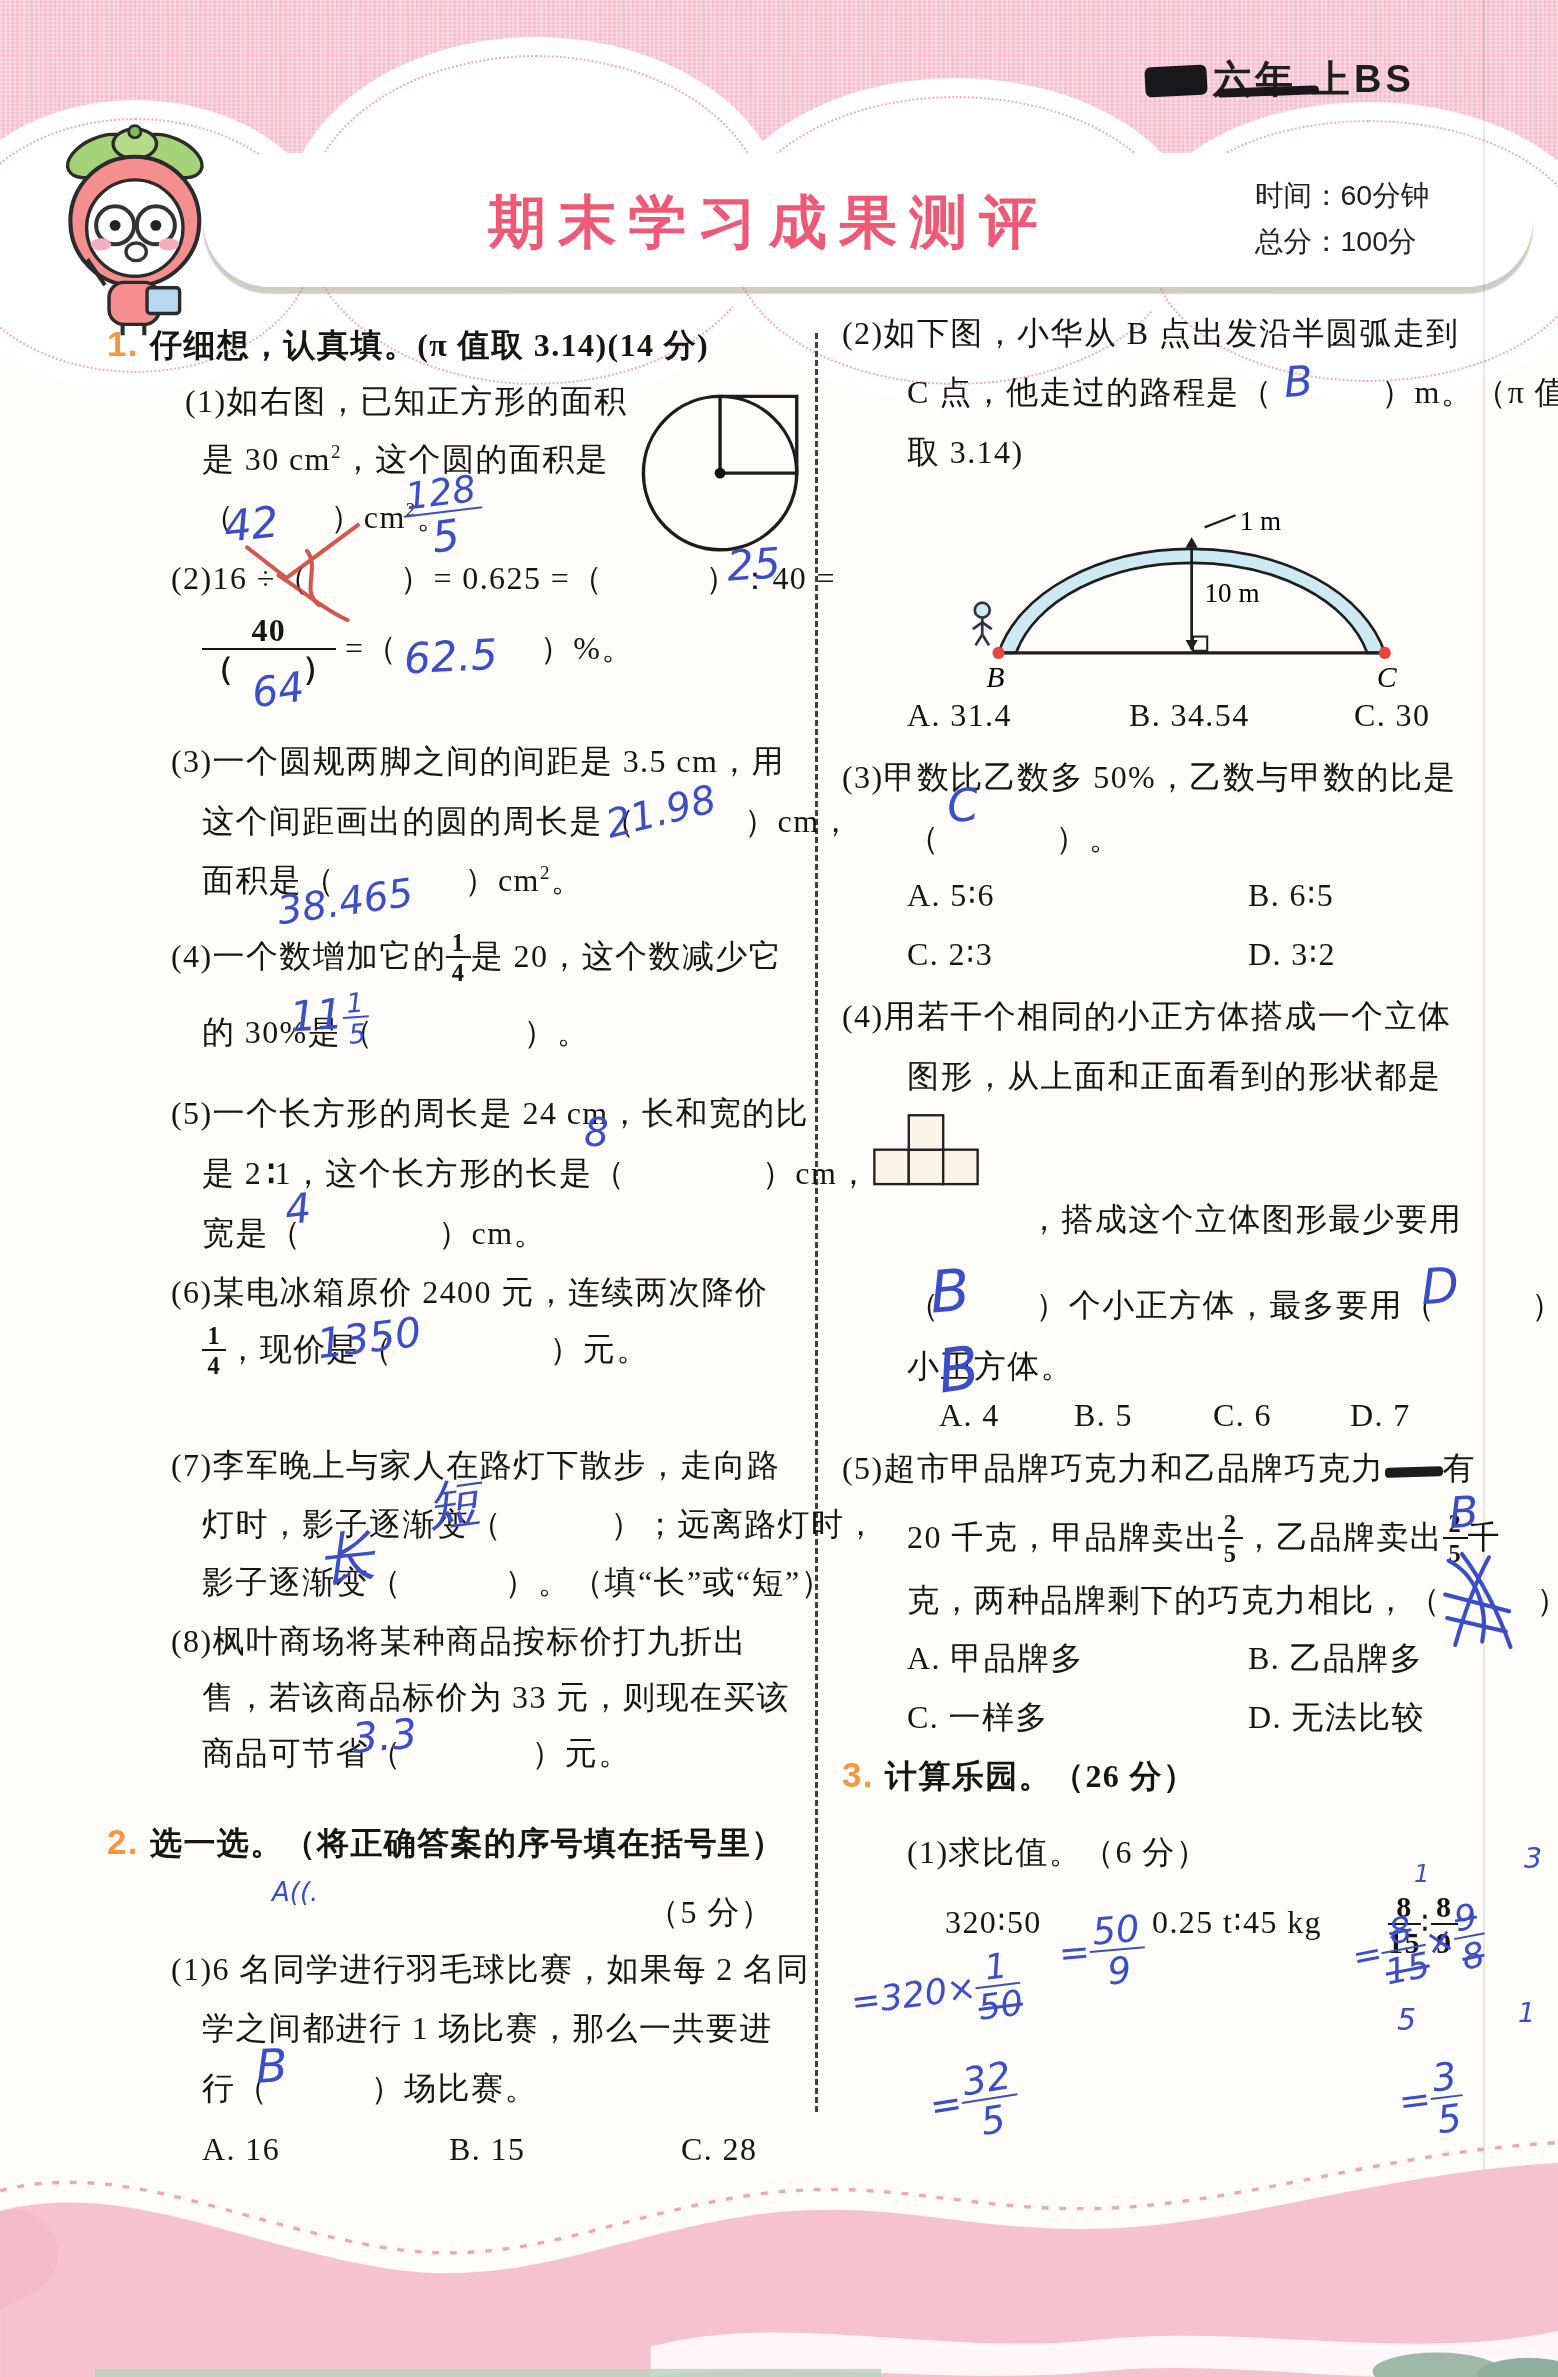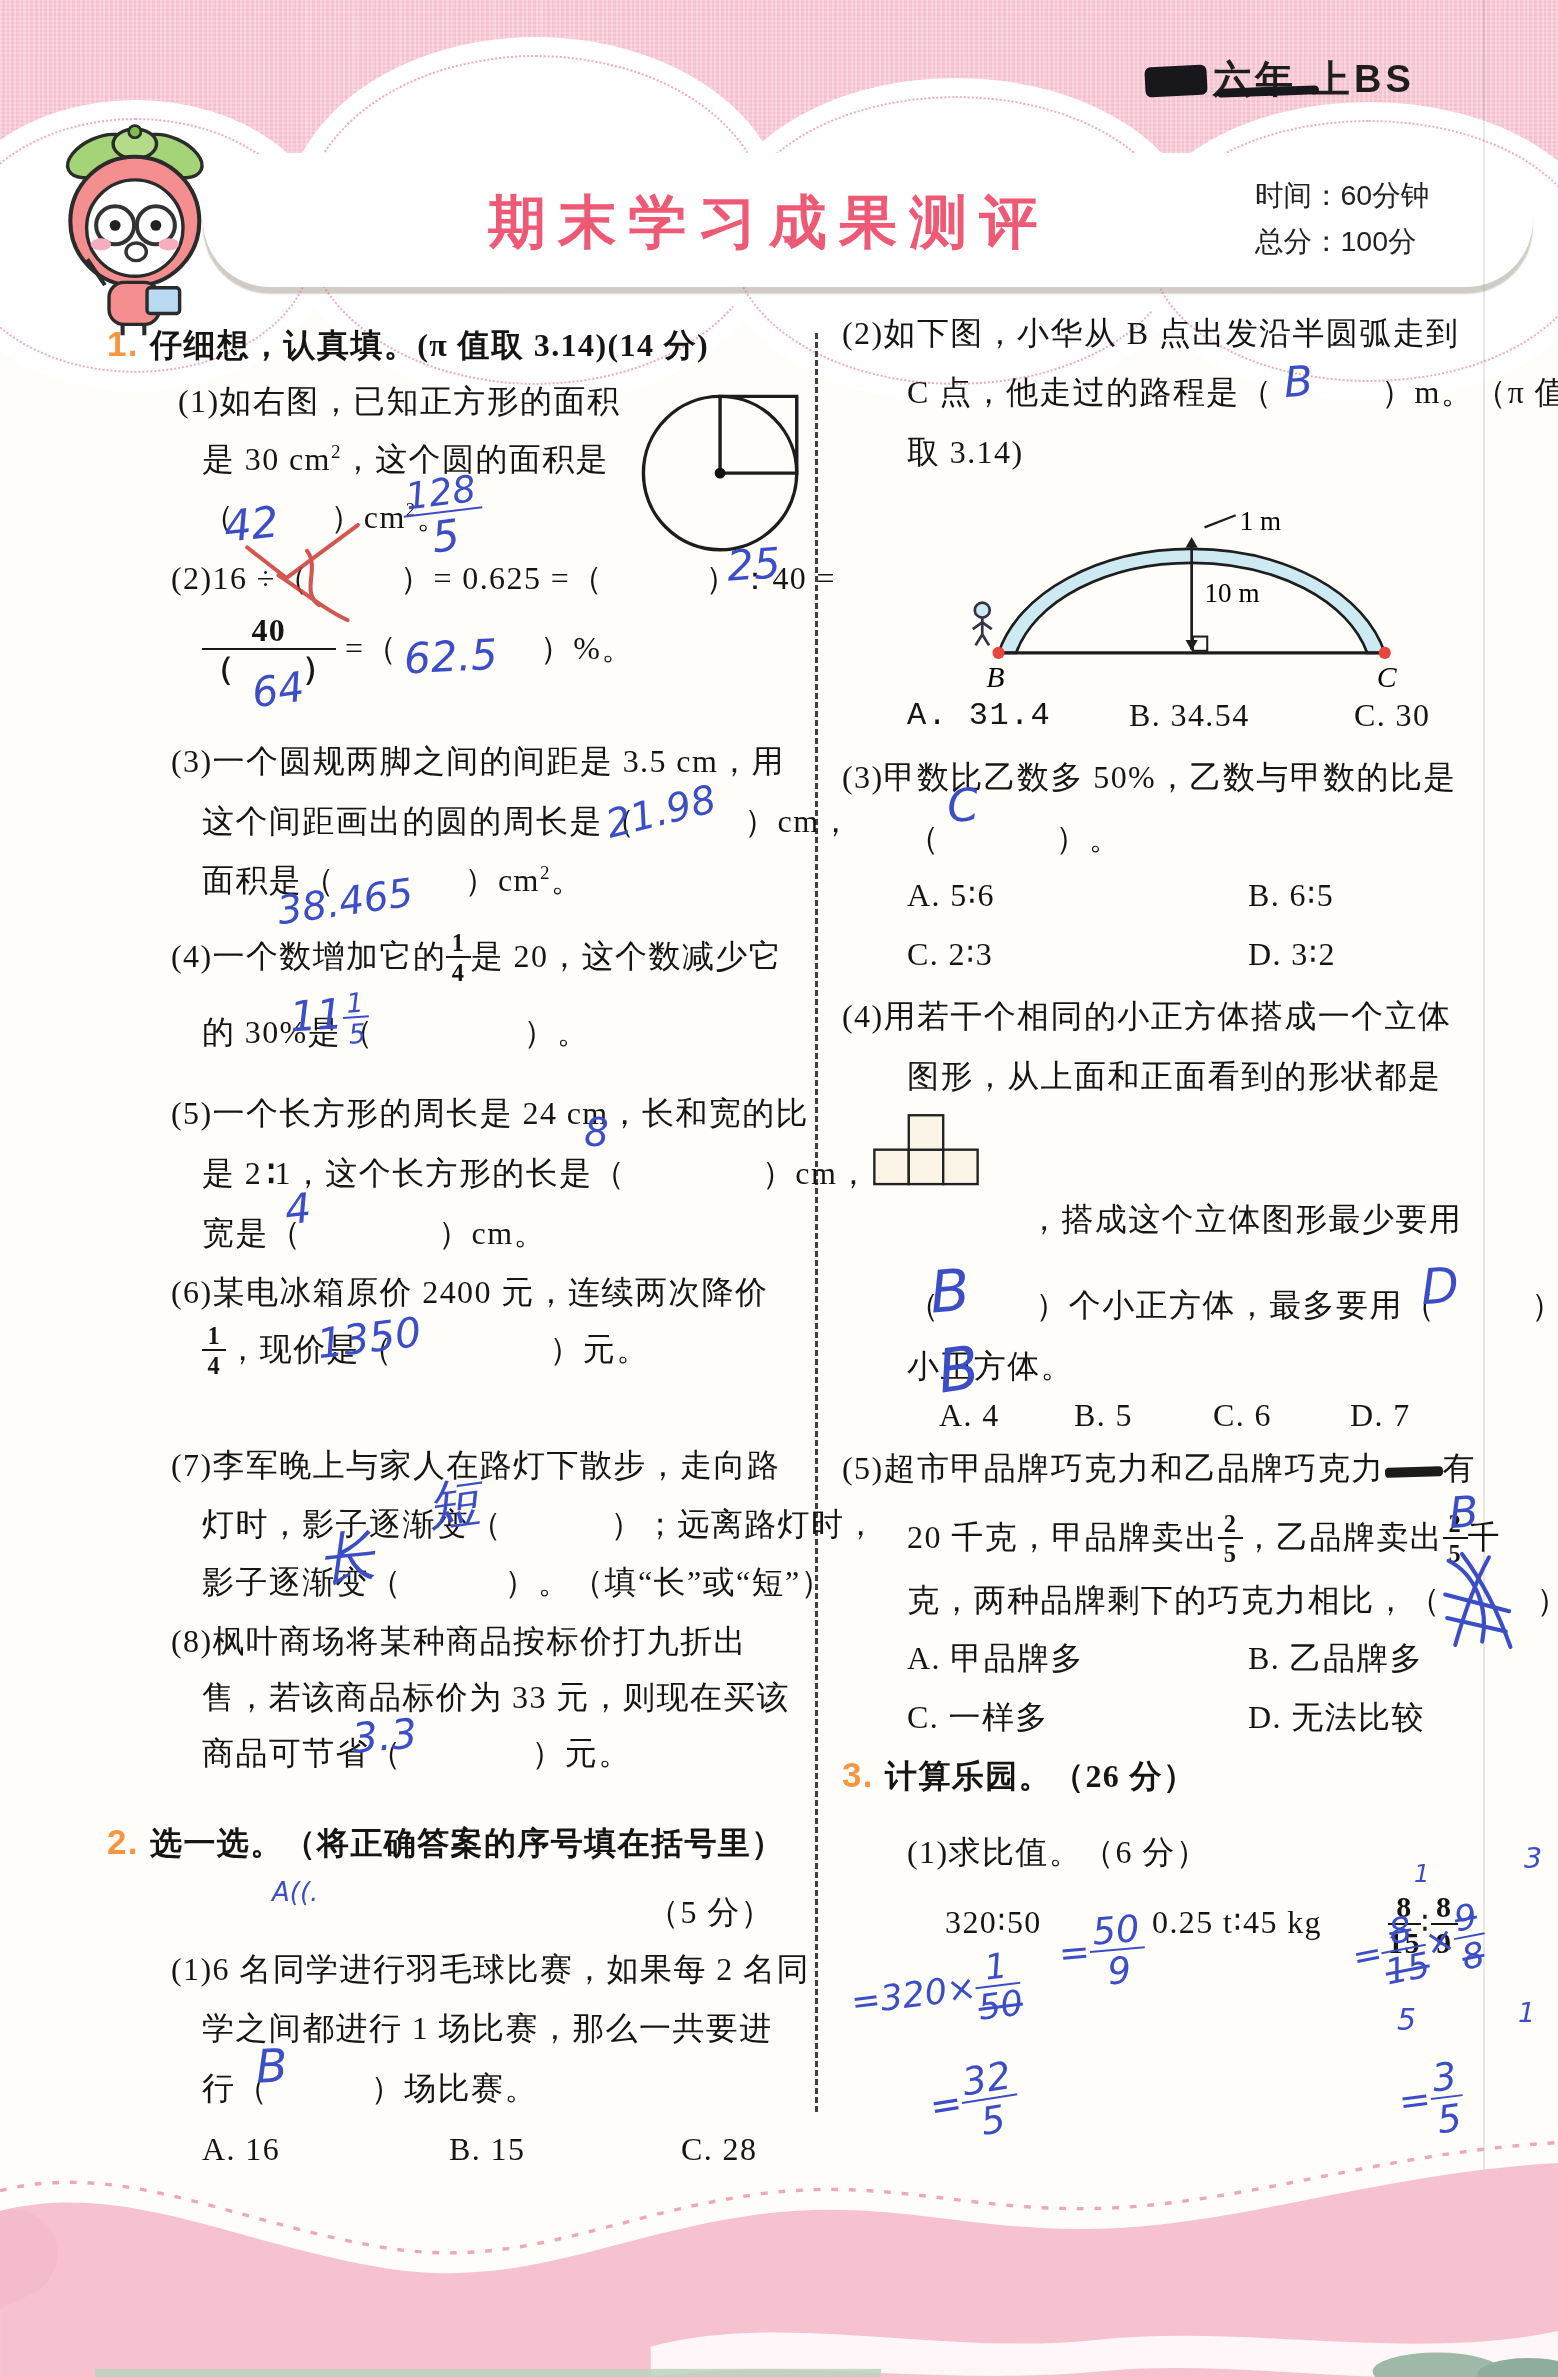--- a/index.html
+++ b/index.html
@@ -98,21 +98,21 @@
     <line x1="158" y1="310" x2="158" y2="326" stroke="#2b2b2b" stroke-width="6"></line>
   </svg>
 
   <div class="divider"></div>
   <div class="crease"></div>
 
   <div class="line" style="left:107px;top:324px;">
     <span class="qno">1.</span><span class="qt">仔细想，认真填。(π 值取 3.14)(14 分)</span>
   </div>
 
-  <div class="line" style="left:178px;top:380px;text-align:right;">(1)如右图，已知正方形的面积</div>
+  <div class="line" style="left:185px;top:380px;text-align:right;">(1)如右图，已知正方形的面积</div>
   <div class="line" style="left:202px;top:438px;">
     <span>是 30 cm</span><sup>2</sup><span>，这个圆的面积是</span>
   </div>
   <div class="line" style="left:202px;top:496px;">
     <span>（</span><span class="bk" style="width:95px;"></span><span>）cm</span><sup>2</sup><span>。</span>
   </div>
 
   <svg class="diagram-inline" style="left:640px;top:374px;" width="171" height="190" viewBox="0 0 252 280">
     <circle cx="118" cy="146" r="113" fill="none" stroke="#1d1d1d" stroke-width="5"></circle>
     <path d="M118,33 H231 V146 H118 Z" fill="none" stroke="#1d1d1d" stroke-width="5"></path>
@@ -206,21 +206,21 @@
     <g stroke="#334" stroke-width="4" fill="none">
       <circle cx="24" cy="152" r="11" fill="#cdeaf3"></circle>
       <line x1="24" y1="163" x2="24" y2="188"></line>
         <line x1="24" y1="170" x2="10" y2="180"></line>
       <line x1="24" y1="170" x2="38" y2="180"></line>
         <line x1="24" y1="188" x2="14" y2="204"></line>
         <line x1="24" y1="188" x2="34" y2="204"></line>
     </g>
   </svg>
 
-  <div class="line" style="left:907px;top:697px;font-family:Liberation Mono, monospace;">A. 31.4</div>
+  <div class="line" style="left:907px;top:697px;">A. 31.4</div>
   <div class="line" style="left:1115px;top:697px;margin-left:14px;">B. 34.54</div>
   <div class="line" style="left:1354px;top:697px;">C. 30</div>
 
   <div class="line" style="left:842px;top:756px;">(3)甲数比乙数多 50%，乙数与甲数的比是</div>
   <div class="line" style="left:907px;top:817px;">
     <span>（</span><span class="bk" style="width:115px;"></span><span>）。</span>
   </div>
   <div class="line" style="left:907px;top:876px;">A. 5∶6</div>
   <div class="line" style="left:1248px;top:876px;">B. 6∶5</div>
   <div class="line" style="left:907px;top:935px;">C. 2∶3</div>

